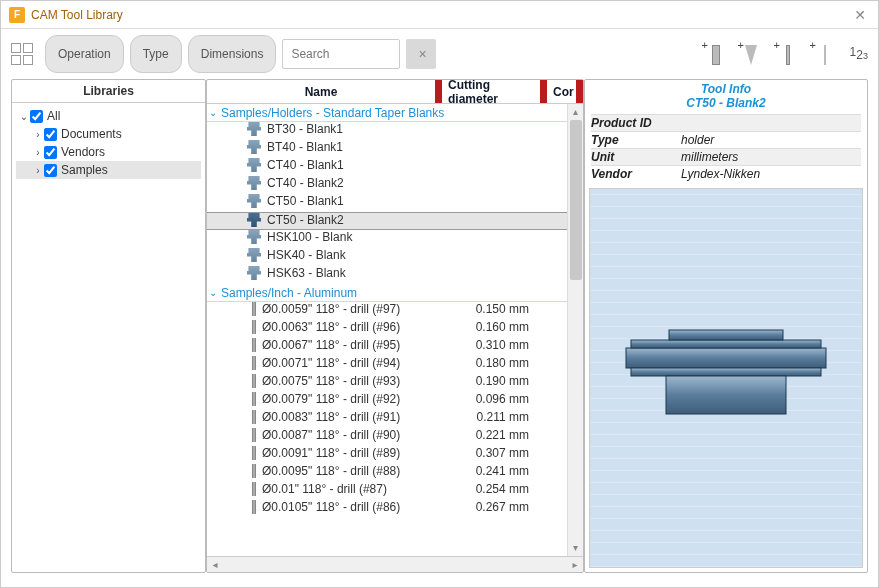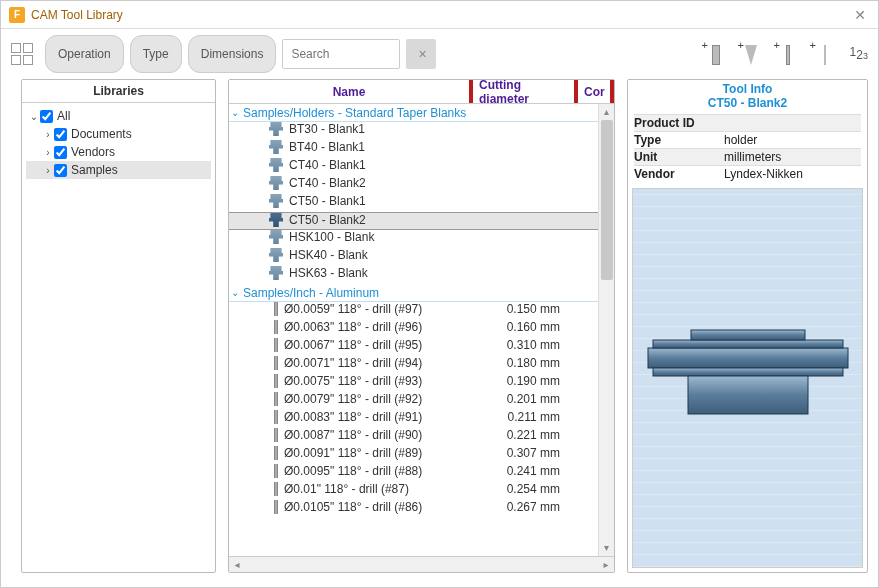--- a/index.html
+++ b/index.html
@@ -20,38 +20,38 @@
 .toolbar .right-icons { display: flex; gap: 14px; align-items: center; }
 .tool-icon-wrap { position: relative; width: 22px; height: 26px; cursor: pointer; }
 .tool-icon-wrap .plus { position: absolute; top: -2px; left: -4px; font-size: 11px; color: #444; }
 .tool-shape { position: absolute; top: 4px; left: 6px; }
 .shape-endmill { width: 8px; height: 20px; background: #bbb; border: 1px solid #888; }
 .shape-cone { width: 0; height: 0; border-left: 6px solid transparent; border-right: 6px solid transparent; border-top: 20px solid #bbb; left:3px; }
 .shape-thin { width: 4px; height: 20px; background: #bbb; border: 1px solid #888; left:8px; }
 .shape-line { width: 2px; height: 20px; background: #bbb; left:10px; }
 .num-icon { font-size: 12px; color: #555; }
 
-.main { display: flex; height: 504px; padding: 0 10px 10px 10px; gap: 12px; margin-left: 10px; }
+.main { display: flex; height: 504px; padding: 0 10px 10px 10px; gap: 0; }
 .panel { border: 1px solid #bbb; border-radius: 2px; background: #fff; display: flex; flex-direction: column; }
 .left-panel { width: 195px; }
 .center-panel { flex: 1; }
-.right-panel { width: 241px; }
+.right-panel { width: 284px; font-style: italic; }
 
 .panel-header { text-align: center; font-weight: bold; color: #333; border-bottom: 1px solid #ccc; padding: 4px 0; font-size: 12px; }
 
 .tree { padding: 4px; overflow: auto; flex: 1; }
 .tree-row { display: flex; align-items: center; height: 18px; padding: 0 2px; }
 .tree-row .arrow { width: 12px; font-size: 10px; color: #555; text-align: center; }
 .tree-row input[type=checkbox] { margin-right: 4px; }
 .tree-row .label { color: #333; }
 .tree-row.lvl1 { padding-left: 16px; }
 .tree-row.selected { background: #e5e5e5; }
 
 .table-header { display: flex; border-bottom: 1px solid #ccc; height: 24px; align-items: center; }
-.table-header .col { padding: 0 6px; border-right: 4px solid #b91c1c; font-weight: bold; color: #4c1d95; height: 100%; display:flex; align-items:center; }
+.table-header .col { padding: 0 6px; border-right: 7px solid #b91c1c; font-weight: bold; color: #0f172a; height: 100%; display:flex; align-items:center; }
 .col-name { flex: 1; justify-content: center; }
 .col-cut { width: 105px; justify-content:center; }
 .col-cor { width: 36px; }
 
 .table-body { flex: 1; overflow: hidden; position: relative; }
 .group-row { display: flex; align-items: center; height: 18px; color: #1e90d6; border-bottom: 1px solid #bfdff2; padding-left: 2px; cursor: pointer; }
 .group-row .arrow { width: 12px; font-size: 10px; color: #1e90d6; }
 .data-row { display: flex; align-items: flex-start; height: 18px; padding-left: 40px; border-bottom: 1px solid transparent; }
 .data-row.selected { background: #e5e5e5; border-top: 1px solid #999; border-bottom: 1px solid #999; }
 .data-row .icon { width: 14px; height: 14px; margin-right: 6px; flex-shrink:0; }
@@ -251,21 +251,21 @@
           </div>
           <div class="data-row">
             <div class="icon drill-icon"></div>
             <div class="row-name">Ø0.0075" 118° - drill (#93)</div>
             <div class="row-cut">0.190 mm</div>
             <div class="row-cor"></div>
           </div>
           <div class="data-row">
             <div class="icon drill-icon"></div>
             <div class="row-name">Ø0.0079" 118° - drill (#92)</div>
-            <div class="row-cut">0.201 mm</div>
+            <div class="row-cut">0.096 mm</div>
             <div class="row-cor"></div>
           </div>
           <div class="data-row">
             <div class="icon drill-icon"></div>
             <div class="row-name">Ø0.0083" 118° - drill (#91)</div>
             <div class="row-cut">0.211 mm</div>
             <div class="row-cor"></div>
           </div>
           <div class="data-row">
             <div class="icon drill-icon"></div>

